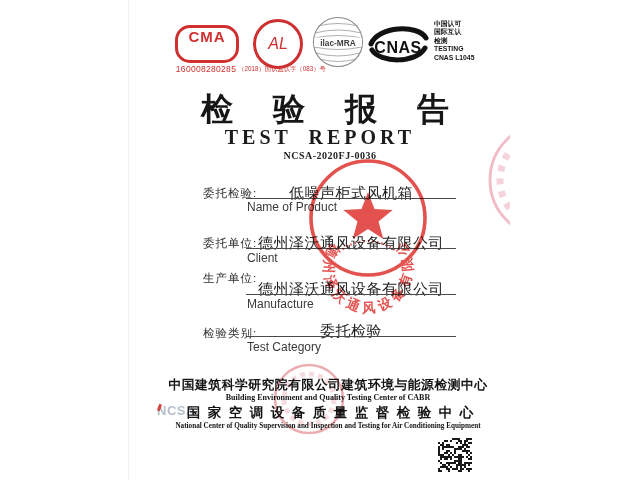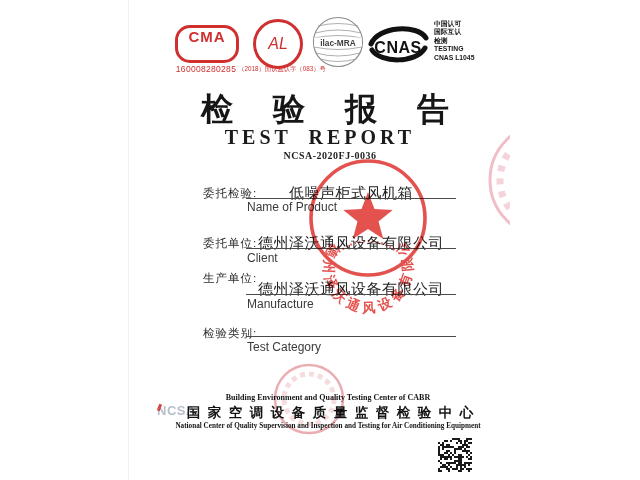--- a/index.html
+++ b/index.html
@@ -103,22 +103,24 @@
   <div class="abs f-value" style="top:234px">德州泽沃通风设备有限公司</div>
   <div class="abs f-line" style="top:248px"></div>
 
   <div class="abs f-label" style="top:271px">生产单位:</div>
   <div class="abs f-sub" style="top:297px">Manufacture</div>
   <div class="abs f-value" style="top:280px">德州泽沃通风设备有限公司</div>
   <div class="abs f-line" style="top:294px"></div>
 
   <div class="abs f-label" style="top:326px">检验类别:</div>
   <div class="abs f-sub" style="top:340px">Test Category</div>
+  <div class="abs f-value" style="top:322px">委托检验</div>
   <div class="abs f-line" style="top:336px"></div>
 
+  <div class="abs org-zh">中国建筑科学研究院有限公司建筑环境与能源检测中心</div>
   <div class="abs org-en serif">Building Environment and Quality Testing Center of CABR</div>
   <div class="abs ncsa-mark">NCSA</div>
   <div class="abs ncsa-tick"></div>
   <div class="abs center-zh">国家空调设备质量监督检验中心</div>
   <div class="abs center-en serif">National Center of Quality Supervision and Inspection and Testing for Air Conditioning Equipment</div>
 
   <div class="abs qr"><svg width="34" height="34" viewBox="0 0 17 17" xmlns="http://www.w3.org/2000/svg">
         <rect x="7" y="0" width="1" height="1" fill="#1a1a1a"></rect>
         <rect x="8" y="0" width="1" height="1" fill="#1a1a1a"></rect>
         <rect x="9" y="0" width="1" height="1" fill="#1a1a1a"></rect>

